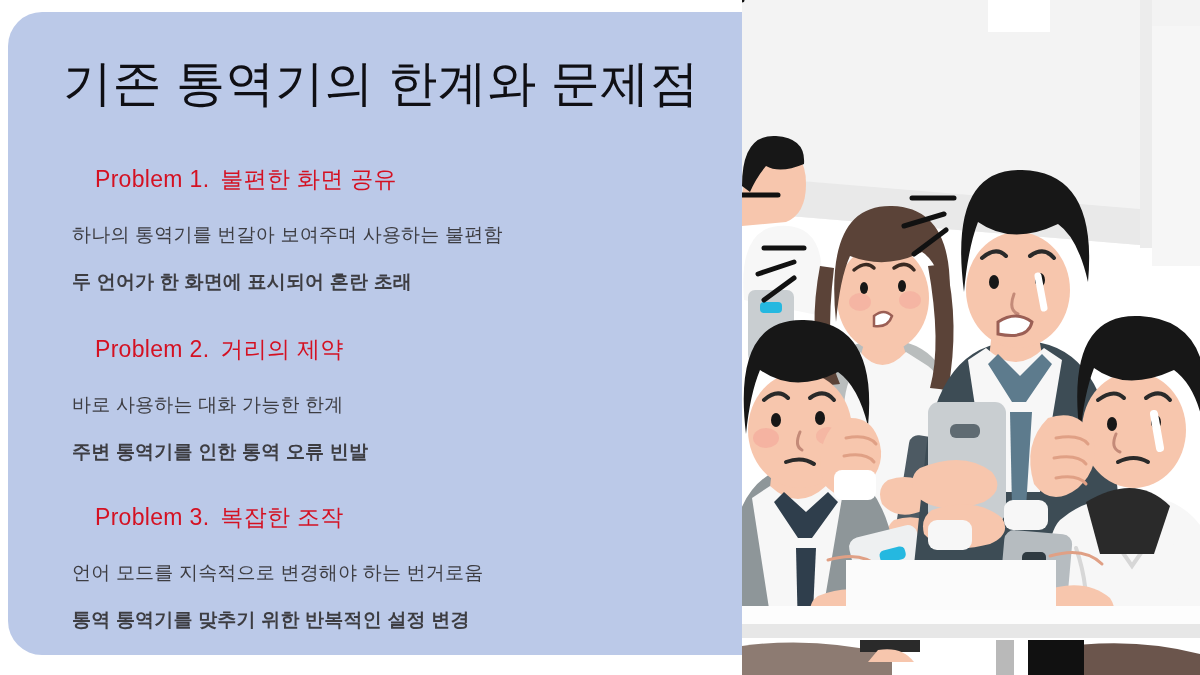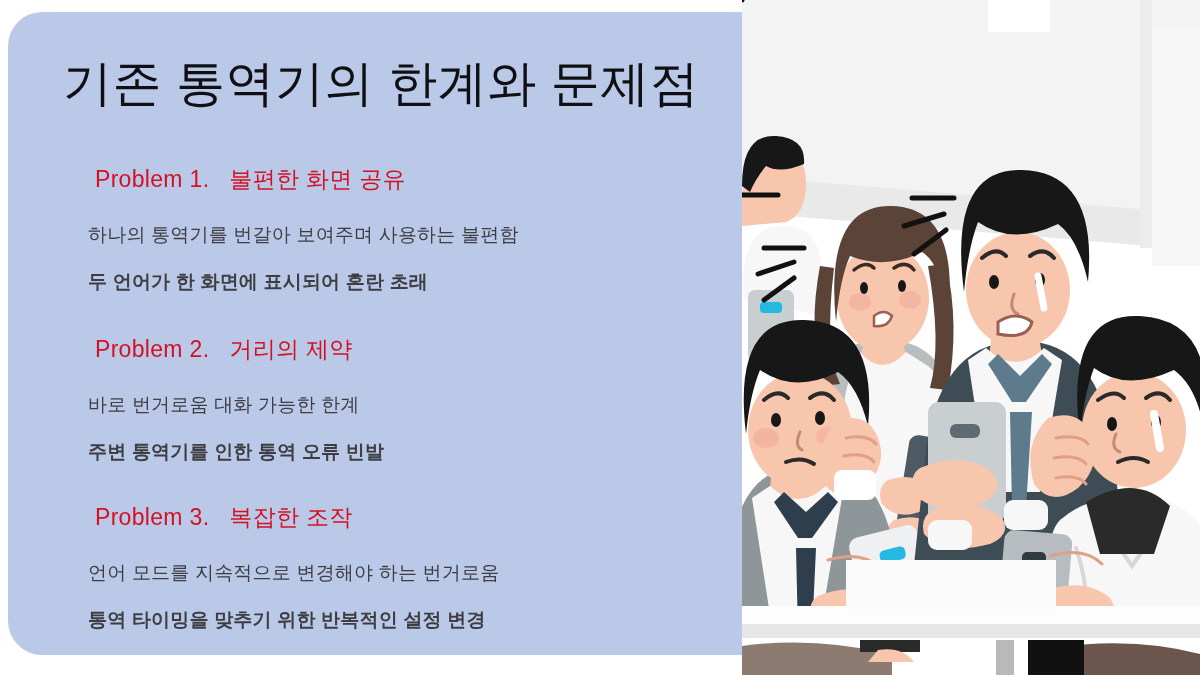--- a/index.html
+++ b/index.html
@@ -26,24 +26,24 @@
   .pb1{top:152px;}
   .pb2{top:322px;}
   .pb3{top:490px;}
 
   .problem-head{
     position:absolute;left:87px;top:0;
     font-size:23px;line-height:30px;color:#d41122;font-weight:400;
     white-space:nowrap;letter-spacing:0.3px;
   }
   .problem-head .num{letter-spacing:0.5px;}
-  .problem-head .ko{margin-left:13px;}
+  .problem-head .ko{margin-left:4px;}
 
   .problem-line{
-    position:absolute;left:80px;
+    position:absolute;left:64px;
     font-size:19px;line-height:26px;color:#3d3d42;font-weight:400;
     white-space:nowrap;letter-spacing:0.2px;
   }
   .l1{top:58px;}
   .l2{top:105px;font-weight:bold;}
 
   
   .art{
     position:absolute;left:742px;top:0;width:458px;height:675px;
     background:#ffffff;overflow:hidden;
@@ -68,32 +68,32 @@
       <div class="problem-line l1">하나의 통역기를 번갈아 보여주며 사용하는 불편함</div>
       <div class="problem-line l2">두 언어가 한 화면에 표시되어 혼란 초래</div>
     </div>
 
     <div class="problem-block pb2">
       <div class="problem-head">
         <span>Problem</span>
         <span class="num">2.</span>
         <span class="ko">거리의 제약</span>
       </div>
-      <div class="problem-line l1">바로 번거로움 대화 가능한 한계</div>
+      <div class="problem-line l1">바로 사용하는 대화 가능한 한계</div>
       <div class="problem-line l2">주변 통역기를 인한 통역 오류 빈발</div>
     </div>
 
     <div class="problem-block pb3">
       <div class="problem-head">
         <span>Problem</span>
         <span class="num">3.</span>
         <span class="ko">복잡한 조작</span>
       </div>
       <div class="problem-line l1">언어 모드를 지속적으로 변경해야 하는 번거로움</div>
-      <div class="problem-line l2">통역 타이밍을 맞추기 위한 반복적인 설정 변경</div>
+      <div class="problem-line l2">통역 통역기를 맞추기 위한 반복적인 설정 변경</div>
     </div>
 
   </div>
 
   <div class="art">
     <svg viewBox="0 0 458 675" xmlns="http://www.w3.org/2000/svg">
       <defs>
         <clipPath id="frame">
             <rect x="0" y="0" width="458" height="675"></rect>
           </clipPath>

